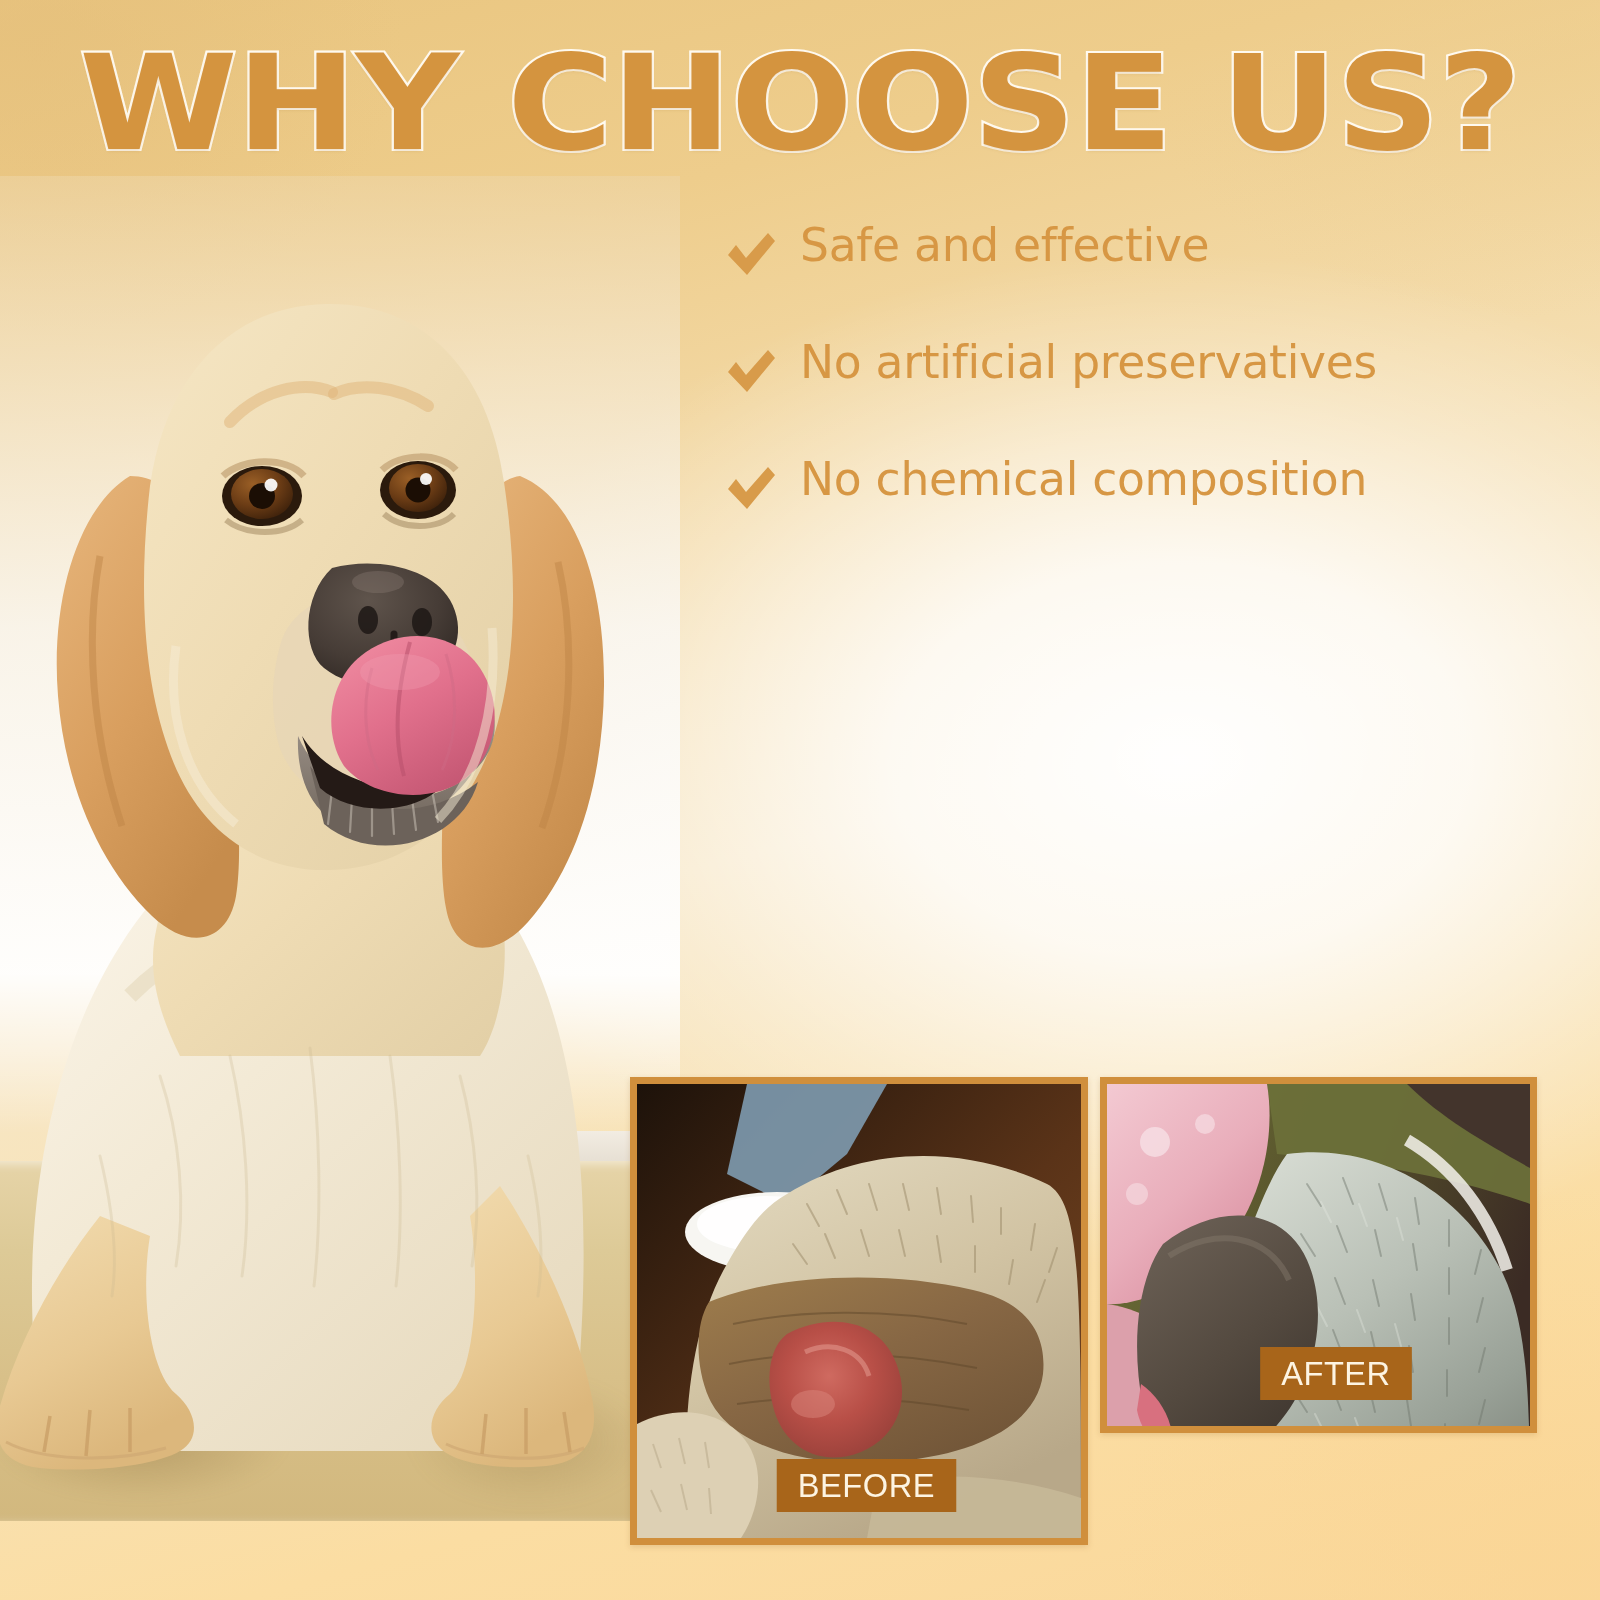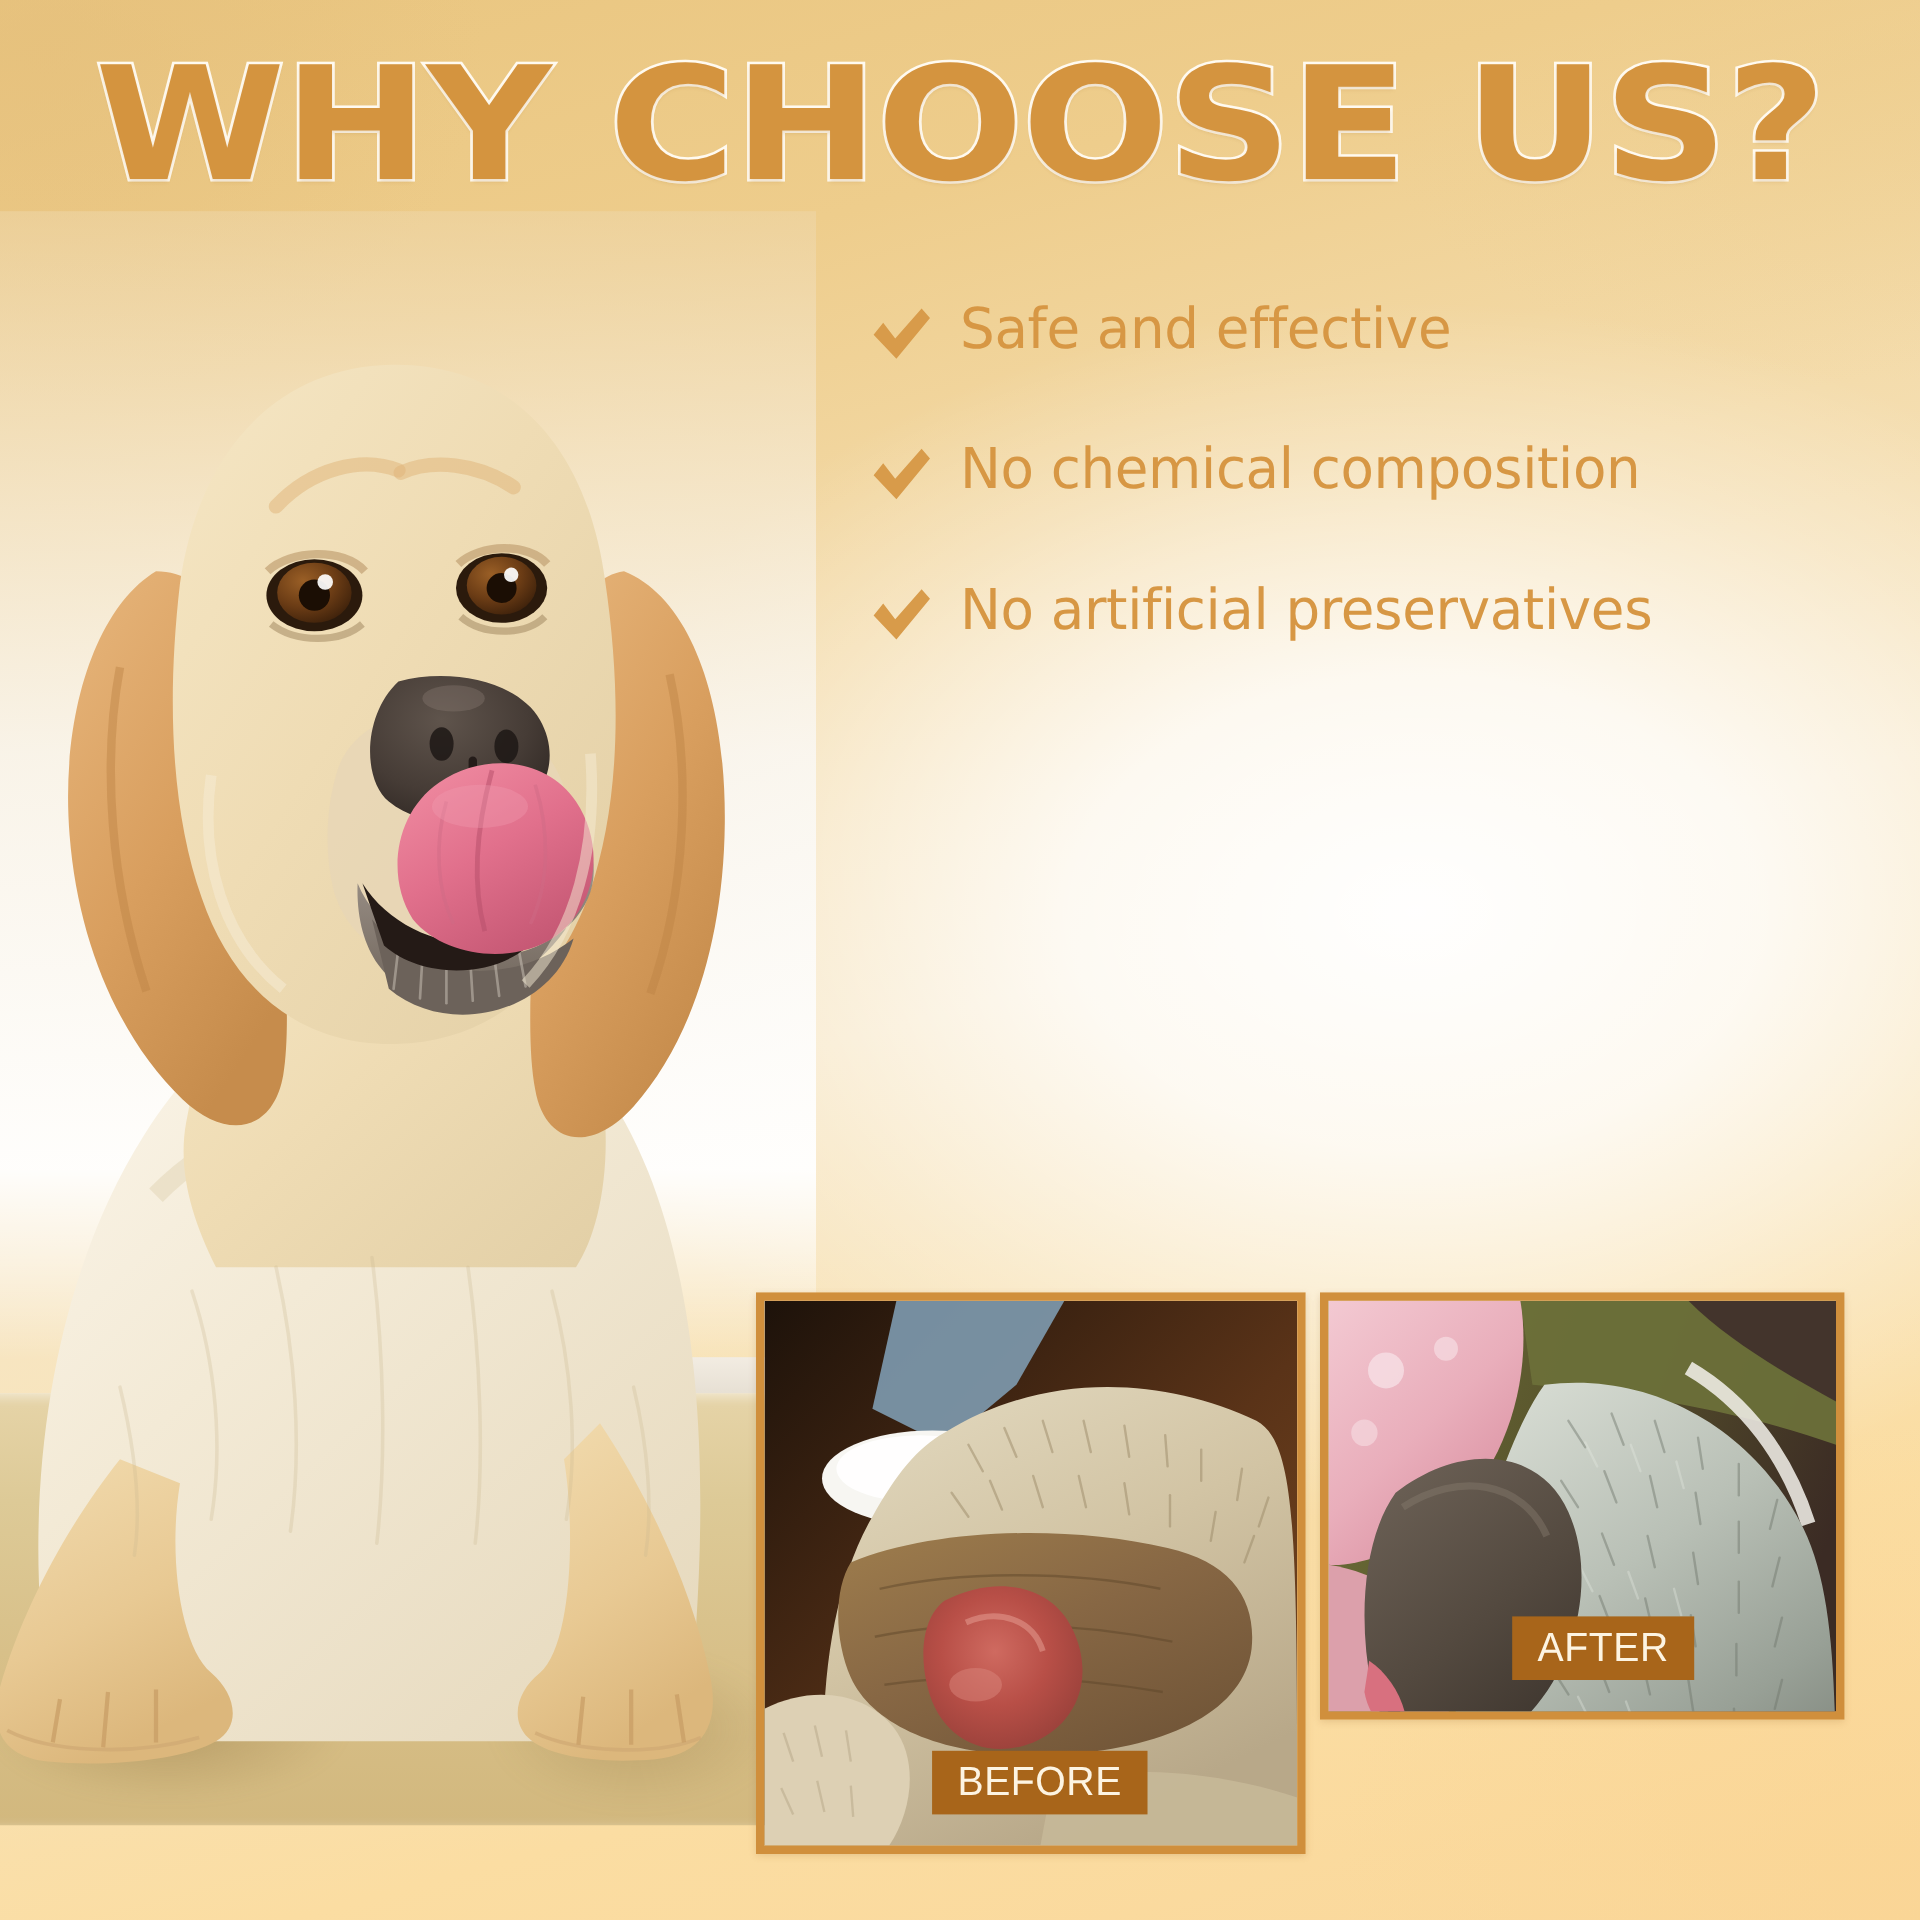--- a/index.html
+++ b/index.html
@@ -38,21 +38,21 @@
     paint-order:stroke fill;
     text-shadow:0 2px 3px rgba(160,110,40,0.18);
     white-space:nowrap;
   }
 
   
   .features{
     position:absolute;left:726px;top:186px;width:830px;
   }
   .feat{
-    display:flex;align-items:flex-end;gap:24px;
+    display:flex;align-items:center;gap:24px;
     height:117px;
   }
   .feat.tall{height:auto;}
   .check{
     flex:0 0 auto;width:50px;height:48px;margin-top:20px;
   }
   .check svg{display:block;width:50px;height:48px;}
   .feat-label{
     font-family:"DejaVu Sans","Liberation Sans",sans-serif;
     font-size:47px;line-height:1.22;
@@ -286,30 +286,30 @@
       </span>
       <span class="feat-label">Safe and effective</span>
     </div>
 
     <div class="feat">
       <span class="check">
         <svg viewBox="0 0 50 48">
             <path d="M2 24 L10 14 L20 27 L42 2 L49 10 L21 44 Z" fill="#d89b4a"></path>
           </svg>
       </span>
-      <span class="feat-label">No chemical composition</span>
+      <span class="feat-label">No artificial preservatives</span>
     </div>
 
     <div class="feat">
       <span class="check">
         <svg viewBox="0 0 50 48">
             <path d="M2 24 L10 14 L20 27 L42 2 L49 10 L21 44 Z" fill="#d89b4a"></path>
           </svg>
       </span>
-      <span class="feat-label">No artificial preservatives</span>
+      <span class="feat-label">No chemical composition</span>
     </div>
 
 
 
 
 
   </div>
 
   <div class="ba-frame" id="frame-before">
     <svg class="ba-photo" viewBox="0 0 444 454" preserveAspectRatio="xMidYMid slice">

